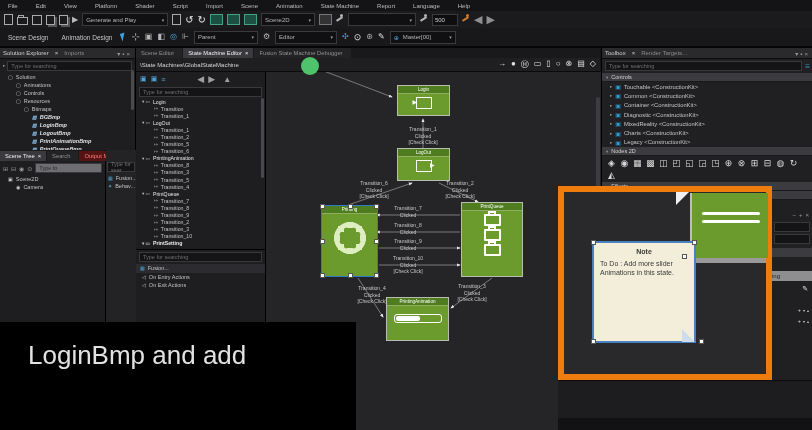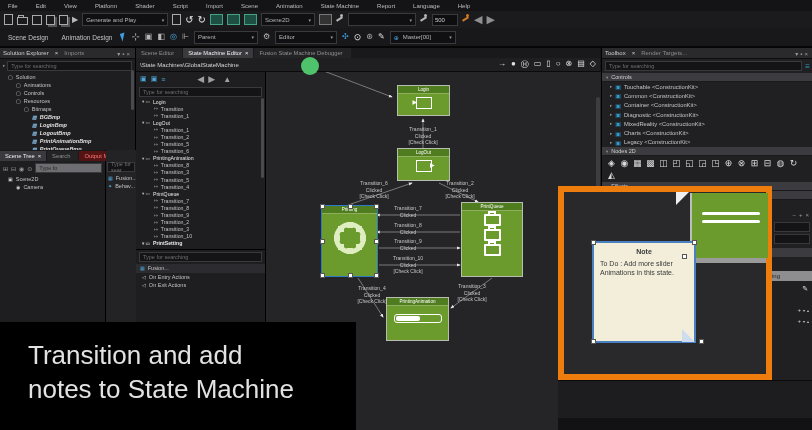--- a/index.html
+++ b/index.html
@@ -725,17 +725,16 @@
       <div class="nbody">To Do : Add more slider Animations in this state.</div>
       <div class="fold"></div>
       <span class="handle" style="left:-3px;top:-3px;"></span>
       <span class="handle" style="right:-3px;top:-3px;"></span>
       <span class="handle" style="left:-3px;bottom:-3px;"></span>
       <span class="handle" style="right:-10px;bottom:-3px;"></span>
     </div>
   </div>
 
   <div id="caption" class="abs">
-    <div>Transition and add</div>
-    <div>notes to State Machine</div>
+    <div>LoginBmp and add</div>
   </div>
 
 </div>
 
 </body></html>

